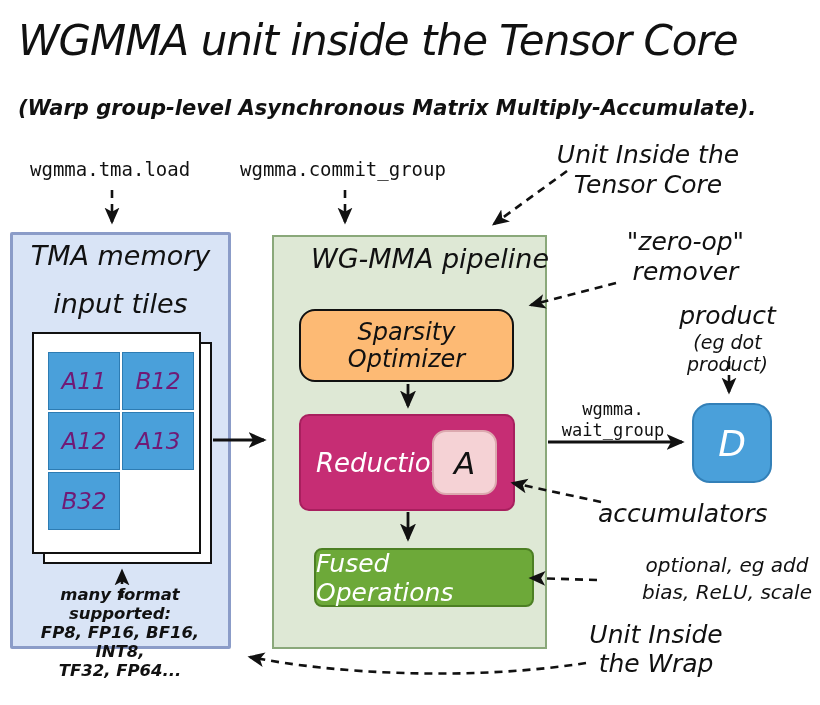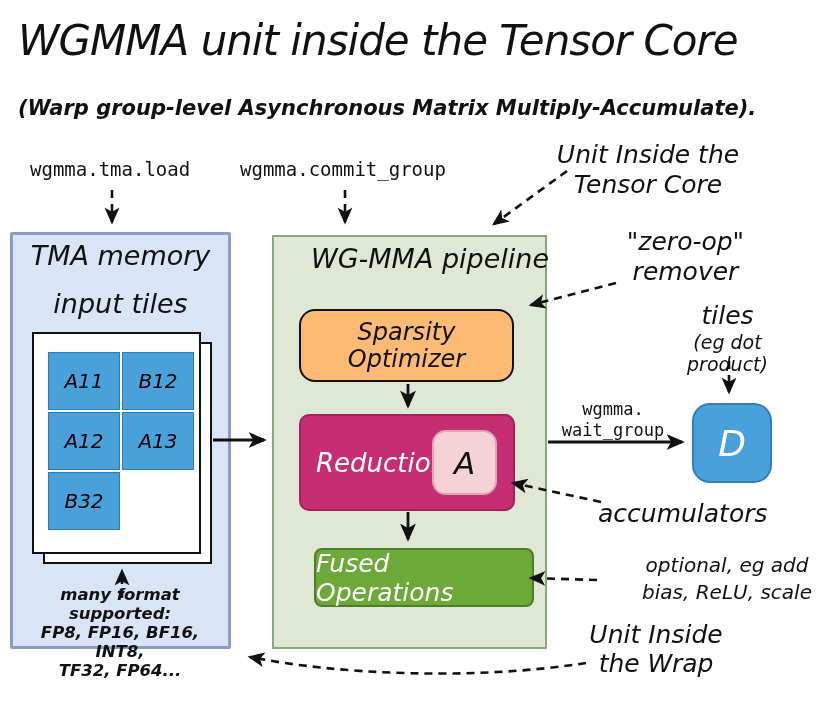--- a/index.html
+++ b/index.html
@@ -20,21 +20,21 @@
   #lbl-wait{left:557px;top:399px;width:112px;font-size:17px;line-height:21px;text-align:center;}
 
   
   #tma-box{left:10px;top:232px;width:215px;height:411px;background:#d9e4f6;border:3px solid #8b9cc8;border-radius:2px;}
   #tma-title1{left:10px;top:240px;width:221px;font-size:27px;}
   #tma-title2{left:10px;top:288px;width:221px;font-size:27px;}
   .card{position:absolute;background:#ffffff;border:2.5px solid #111;}
   #card-back{left:43px;top:342px;width:165px;height:218px;}
   #card-front{left:32px;top:332px;width:165px;height:218px;}
   #tile-grid{position:absolute;left:14px;top:18px;display:grid;grid-template-columns:repeat(2,72px);grid-template-rows:repeat(3,58px);gap:2px;}
-  .tile{background:#4aa0da;border:1.5px solid #2d7cb3;display:flex;align-items:center;justify-content:center;color:#000000;font-size:20px;}
+  .tile{background:#4aa0da;border:1.5px solid #2d7cb3;display:flex;align-items:center;justify-content:center;color:#701a75;font-size:23px;}
   #formats{left:14px;top:585px;width:212px;font-size:16.5px;font-weight:600;line-height:19px;}
   #watermark{left:24px;top:660px;font-size:20px;margin-top:42px;}
 
   
   #pipe-box{left:272px;top:235px;width:271px;height:410px;background:#dee8d5;border:2.5px solid #8aa87a;}
   #pipe-title{left:272px;top:243px;width:276px;font-size:27px;padding-left:20px;}
   #sparsity{left:299px;top:309px;width:211px;height:69px;background:#fdba74;border:2.5px solid #111;border-radius:16px;
     display:flex;flex-direction:column;align-items:center;justify-content:center;font-size:24px;line-height:27px;}
   #reduction{left:299px;top:414px;width:212px;height:93px;background:#c62d74;border:2px solid #a81f5e;border-radius:10px;}
   #reduction-label{position:absolute;left:15px;top:50%;transform:translateY(-50%);color:#fff;font-size:26px;}
@@ -108,21 +108,21 @@
   <div id="d-box" class="abs hand">D</div>
 
   <div id="ann-tensor" class="abs hand center">
     <div>Unit Inside the</div>
     <div>Tensor Core</div>
   </div>
   <div id="ann-zeroop" class="abs hand center">
     <div>"zero-op"</div>
     <div>remover</div>
   </div>
-  <div id="ann-result1" class="abs hand center">tiles</div>
+  <div id="ann-result1" class="abs hand center">product</div>
   <div id="ann-result2" class="abs hand center">(eg dot product)</div>
   <div id="ann-accum" class="abs hand center">accumulators</div>
   <div id="ann-optional" class="abs hand center">
     <div>optional, eg add</div>
     <div>bias, ReLU, scale</div>
   </div>
   <div id="ann-wrap" class="abs hand center">
     <div>Unit Inside</div>
     <div>the Wrap</div>
   </div>

